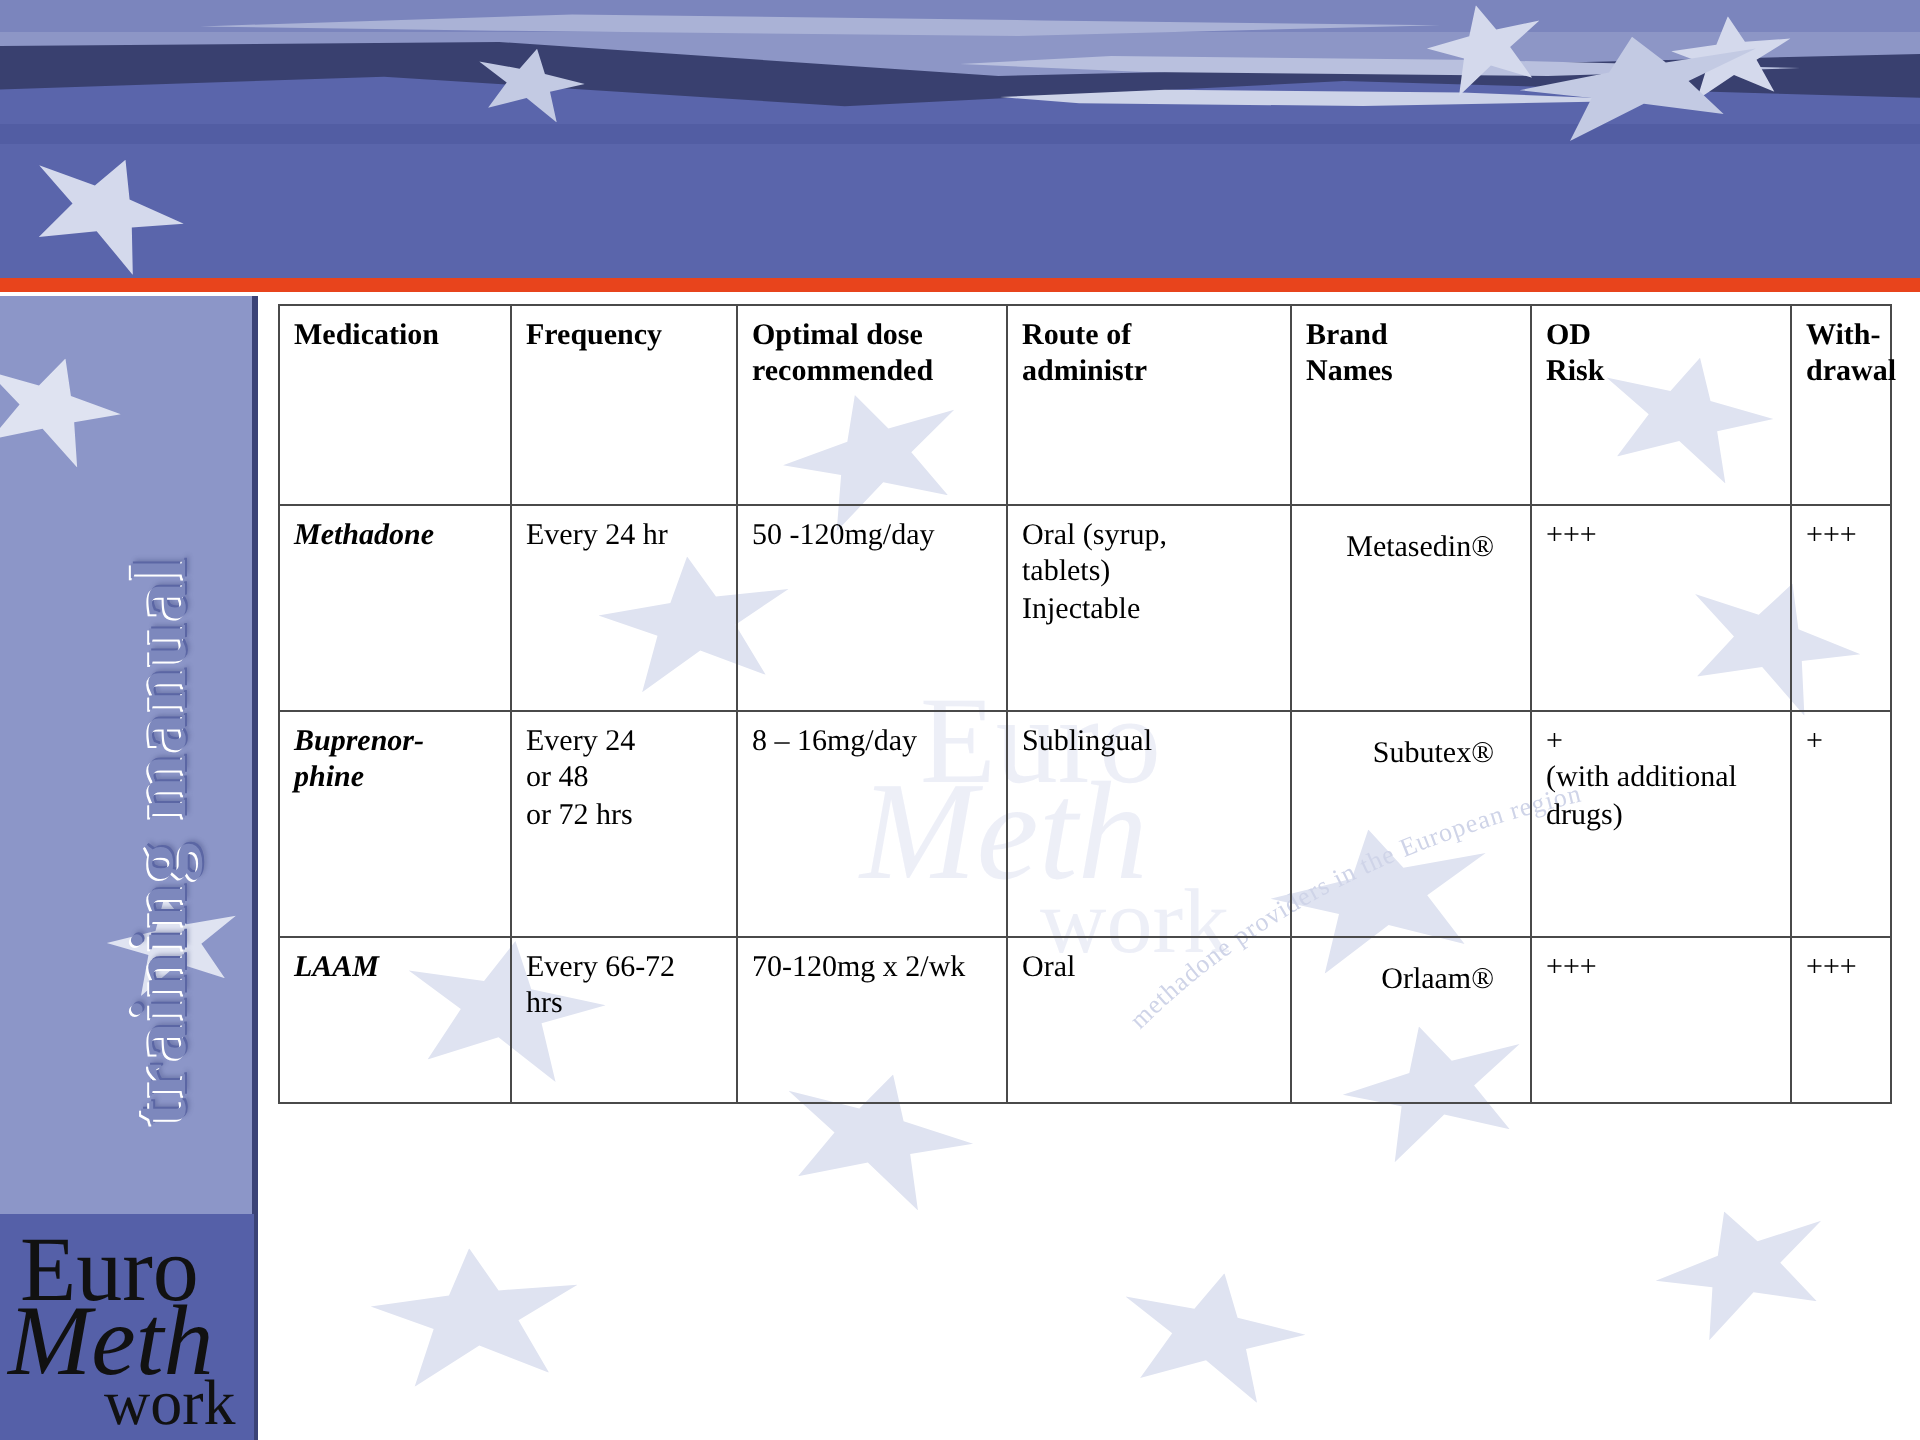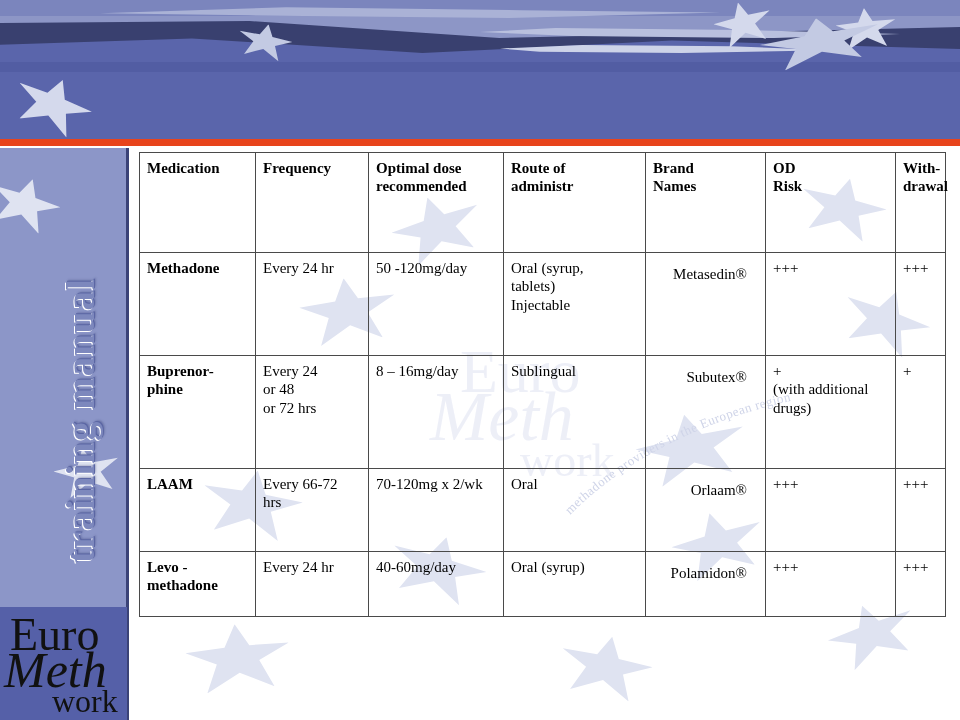--- a/index.html
+++ b/index.html
@@ -187,20 +187,21 @@
     line-height: 1.22;
     color: #000000;
     background: transparent;
     text-align: left;
   }
   table.drugtable th {
     font-weight: bold;
     height: 100px;
   }
   table.drugtable td.med {
+    font-style: italic;
     font-weight: bold;
   }
   table.drugtable td.brand {
     padding-top: 12px;
     text-align: right;
   }
   tr.r1 td { height: 103px; }
   tr.r2 td { height: 113px; }
   tr.r3 td { height: 104px; }
   tr.r4 td { height: 83px; }
@@ -320,26 +321,17 @@
         </tr>
         <tr class="r4">
           <td class="med">LAAM</td>
           <td>Every 66-72 hrs</td>
           <td>70-120mg x 2/wk</td>
           <td>Oral</td>
           <td class="brand">Orlaam®</td>
           <td>+++</td>
           <td>+++</td>
         </tr>
-        <tr class="r5">
-          <td class="med">Levo -<br>methadone</td>
-          <td>Every 24 hr</td>
-          <td>40-60mg/day</td>
-          <td>Oral (syrup)</td>
-          <td class="brand">Polamidon®</td>
-          <td>+++</td>
-          <td>+++</td>
-        </tr>
       </tbody>
     </table>
   </div>
 
 </div>
 
 </body></html>

